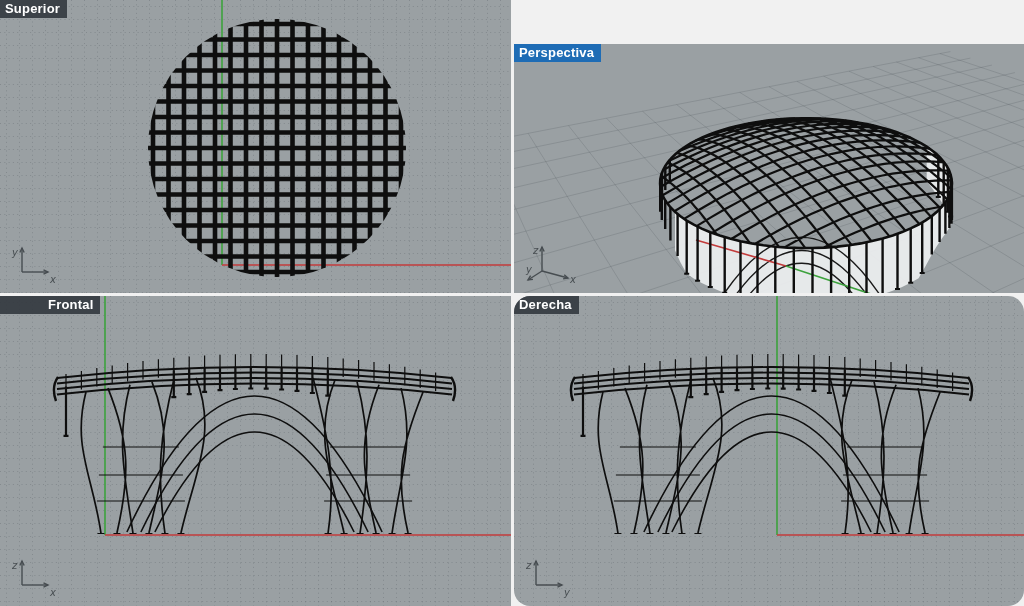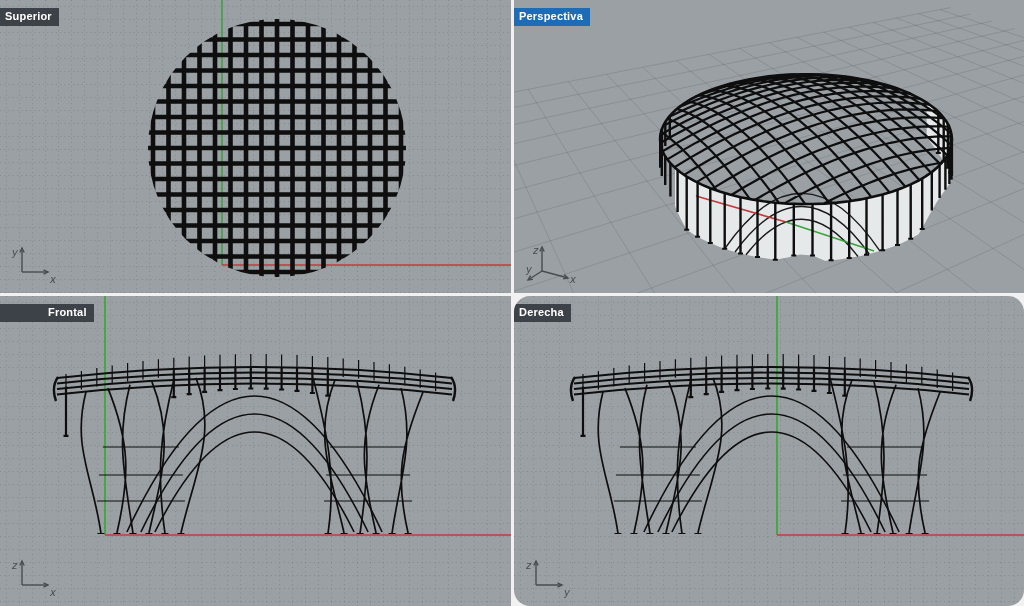--- a/index.html
+++ b/index.html
@@ -1,20 +1,20 @@
 <!DOCTYPE html>
 <html><head>
 <meta charset="utf-8">
 <style>
   *{margin:0;padding:0;box-sizing:border-box}
   html,body{width:1024px;height:606px;overflow:hidden;font-family:"Liberation Sans",sans-serif}
   .workspace{display:grid;width:1024px;height:606px;grid-template-columns:511px 510px;grid-template-rows:293px 310px;gap:3px}
   .viewport{position:relative;overflow:hidden}
   svg.canvas{position:absolute;left:0;top:0;display:block}
-  .vp-label{position:absolute;top:8px;left:0;padding:2px 7px 3px 5px;font-size:11px;font-weight:bold;line-height:13px;letter-spacing:.2px;cursor:pointer;user-select:none}
+  .vp-label{position:absolute;top:0;left:0;padding:2px 7px 3px 5px;font-size:13px;font-weight:bold;line-height:13px;letter-spacing:.2px;cursor:pointer;user-select:none}
   .axis-icon{position:absolute;left:10px;bottom:8px;pointer-events:none}
 </style>
 </head>
 <body>
 
 <div class="workspace" style="background: rgb(241, 241, 241);">
 
   <div class="viewport" id="vp-superior" style="background: rgb(154, 160, 163);">
     <svg class="canvas" width="511" height="293" viewBox="0 0 511 293">
         <path d="M6.5 0V293M19.5 0V293M32.5 0V293M45.5 0V293M58.5 0V293M71.5 0V293M84.5 0V293M97.5 0V293M110.5 0V293M123.5 0V293M136.5 0V293M149.5 0V293M162.5 0V293M175.5 0V293M188.5 0V293M201.5 0V293M214.5 0V293M227.5 0V293M240.5 0V293M253.5 0V293M266.5 0V293M279.5 0V293M292.5 0V293M305.5 0V293M318.5 0V293M331.5 0V293M344.5 0V293M357.5 0V293M370.5 0V293M383.5 0V293M396.5 0V293M409.5 0V293M422.5 0V293M435.5 0V293M448.5 0V293M461.5 0V293M474.5 0V293M487.5 0V293M500.5 0V293M0 6.5H511M0 19.5H511M0 32.5H511M0 45.5H511M0 58.5H511M0 71.5H511M0 84.5H511M0 97.5H511M0 110.5H511M0 123.5H511M0 136.5H511M0 149.5H511M0 162.5H511M0 175.5H511M0 188.5H511M0 201.5H511M0 214.5H511M0 227.5H511M0 240.5H511M0 253.5H511M0 266.5H511M0 279.5H511M0 292.5H511" stroke="rgba(45,52,58,0.20)" stroke-width="1" stroke-dasharray="1 3.3" fill="none"></path>
@@ -31,21 +31,21 @@
     <svg class="axis-icon" width="50" height="46">
         <line x1="12" y1="33" x2="12" y2="9" stroke="#474d51" stroke-width="1.4"></line>
         <path d="M14.174827670556152 13.502235511763384L12 9L9.825172329443848 13.502235511763384" stroke="#474d51" stroke-width="1.4" fill="none"></path>
         <text x="2" y="17" fill="#474d51" font-size="10" font-style="italic" font-family="&quot;DejaVu Sans&quot;,sans-serif">y</text>
         <line x1="12" y1="33" x2="38" y2="33" stroke="#474d51" stroke-width="1.4"></line>
         <path d="M33.49776448823661 35.17482767055615L38 33L33.49776448823661 30.82517232944385" stroke="#474d51" stroke-width="1.4" fill="none"></path>
         <text x="40" y="44" fill="#474d51" font-size="10" font-style="italic" font-family="&quot;DejaVu Sans&quot;,sans-serif">x</text>
       </svg>
   </div>
 
-  <div class="viewport" id="vp-perspectiva" style="background: rgb(154, 160, 163);">
+  <div class="viewport" id="vp-perspectiva" style="background: rgb(154, 160, 163); margin-top: 44px;">
     <svg class="canvas" width="510" height="293" viewBox="0 0 510 293">
         <path d="M-350.4 160.1L-360.7 178.4L-372.2 198.8L-385.0 221.6L-399.5 247.3L-415.9 276.5L-434.6 309.8L-456.3 348.4L-481.6 393.5L-511.6 446.9L-547.7 511.1L-592.0 589.9L-647.5 688.8L-719.3 816.5L-815.7 988.0M-287.3 147.8L-294.0 164.8L-301.4 183.7L-309.6 204.7L-318.9 228.3L-329.3 254.8L-341.2 285.1L-354.8 319.7L-370.6 359.9L-389.2 407.0L-411.2 463.1L-437.8 530.9L-470.7 614.4L-512.2 720.1L-566.4 857.9M-228.4 136.4L-232.0 152.3L-235.9 169.8L-240.3 189.2L-245.1 210.8L-250.6 235.1L-256.7 262.6L-263.8 294.0L-271.8 330.0L-281.2 371.9L-292.3 421.3L-305.5 480.2L-321.5 551.8L-341.5 640.6L-366.8 753.7M-173.5 125.8L-174.3 140.6L-175.2 156.8L-176.2 174.8L-177.3 194.8L-178.5 217.1L-179.9 242.3L-181.5 270.7L-183.3 303.2L-185.4 340.8L-187.8 384.5L-190.7 436.2L-194.1 498.2L-198.3 573.9L-203.5 668.5M-122.1 115.8L-120.5 129.6L-118.8 144.8L-116.9 161.5L-114.8 180.0L-112.4 200.6L-109.8 223.7L-106.9 249.6L-103.5 279.1L-99.7 312.9L-95.2 351.9L-90.0 397.7L-83.9 451.9L-76.5 517.2L-67.4 597.4M-73.8 106.4L-70.1 119.4L-66.1 133.6L-61.7 149.2L-56.9 166.4L-51.5 185.4L-45.5 206.6L-38.8 230.4L-31.2 257.2L-22.6 287.8L-12.7 322.9L-1.2 363.6L12.3 411.4L28.4 468.3L47.9 537.3M-28.5 97.7L-23.0 109.8L-17.0 123.1L-10.4 137.7L-3.2 153.7L4.8 171.3L13.6 190.9L23.5 212.8L34.6 237.3L47.1 265.1L61.4 296.8L77.9 333.3L97.1 375.8L119.6 425.8L146.6 485.7M14.2 89.4L21.3 100.9L29.1 113.3L37.5 127.0L46.8 141.9L56.9 158.3L68.2 176.4L80.7 196.6L94.7 219.2L110.4 244.5L128.3 273.3L148.7 306.2L172.2 344.2L199.7 388.5L232.3 441.0M54.5 81.6L63.0 92.4L72.3 104.1L82.3 116.9L93.4 130.9L105.4 146.2L118.7 163.0L133.5 181.7L149.9 202.5L168.2 225.7L188.9 252.0L212.4 281.8L239.4 316.0L270.6 355.5L307.2 401.9M92.5 74.2L102.3 84.4L112.9 95.5L124.4 107.5L136.9 120.6L150.6 134.9L165.7 150.6L182.3 167.9L200.7 187.1L221.2 208.5L244.2 232.5L270.2 259.7L299.8 290.6L333.8 326.1L373.3 367.4M128.5 67.2L139.4 76.9L151.2 87.3L163.9 98.6L177.7 110.9L192.8 124.3L209.4 139.0L227.5 155.1L247.6 172.9L269.9 192.7L294.7 214.8L322.7 239.6L354.3 267.7L390.5 299.7L432.1 336.7M162.6 60.6L174.5 69.8L187.3 79.6L201.1 90.3L216.1 101.9L232.4 114.4L250.1 128.2L269.6 143.2L291.1 159.8L314.8 178.1L341.2 198.4L370.7 221.2L403.9 246.8L441.6 275.9L484.7 309.2M195.0 54.3L207.7 63.0L221.4 72.4L236.2 82.5L252.1 93.4L269.4 105.2L288.3 118.0L308.9 132.1L331.5 147.5L356.4 164.5L383.9 183.4L414.7 204.3L449.1 227.8L487.9 254.4L532.1 284.5M225.7 48.4L239.2 56.6L253.7 65.5L269.3 75.0L286.1 85.3L304.3 96.5L324.0 108.6L345.6 121.7L369.1 136.1L395.0 152.0L423.5 169.4L455.2 188.8L490.5 210.4L530.1 234.7L574.9 262.1M255.0 42.7L269.2 50.6L284.3 59.0L300.6 68.0L318.2 77.8L337.1 88.3L357.6 99.6L379.9 112.0L404.3 125.5L430.9 140.3L460.2 156.5L492.6 174.5L528.5 194.5L568.7 216.7L613.9 241.8M282.9 37.3L297.7 44.8L313.4 52.8L330.3 61.4L348.5 70.6L368.1 80.5L389.3 91.3L412.2 102.9L437.2 115.6L464.4 129.4L494.3 144.5L527.2 161.2L563.6 179.7L604.1 200.2L649.4 223.2M309.5 32.1L324.8 39.3L341.1 46.9L358.5 55.1L377.2 63.8L397.4 73.2L419.1 83.3L442.6 94.3L468.0 106.2L495.8 119.2L526.1 133.4L559.4 148.9L596.1 166.1L636.7 185.1L682.0 206.2M334.9 27.2L350.6 34.0L367.4 41.3L385.3 49.1L404.5 57.4L425.1 66.3L447.2 75.9L471.1 86.2L497.0 97.5L525.2 109.6L555.8 122.9L589.3 137.4L626.2 153.4L666.9 171.0L712.0 190.6M359.2 22.5L375.3 29.0L392.5 36.0L410.8 43.3L430.3 51.3L451.3 59.7L473.9 68.8L498.1 78.6L524.3 89.2L552.8 100.7L583.6 113.1L617.3 126.7L654.2 141.6L694.8 158.0L739.7 176.1M382.4 18.0L398.9 24.2L416.4 30.9L435.0 37.9L454.9 45.4L476.2 53.5L499.1 62.1L523.6 71.4L550.1 81.4L578.7 92.2L609.7 103.9L643.5 116.7L680.4 130.6L720.8 145.9L765.4 162.7M404.6 13.7L421.4 19.7L439.2 26.0L458.2 32.7L478.4 39.9L499.9 47.6L523.0 55.8L547.8 64.6L574.4 74.0L603.2 84.2L634.3 95.3L668.1 107.3L704.8 120.3L745.0 134.6L789.2 150.3M425.9 9.6L443.0 15.3L461.0 21.4L480.3 27.8L500.7 34.6L522.5 41.9L545.8 49.7L570.7 58.1L597.5 67.1L626.3 76.7L657.4 87.2L691.1 98.4L727.7 110.7L767.6 124.1L811.3 138.7M-350.4 160.1L-295.8 149.5L-244.5 139.5L-196.1 130.1L-150.4 121.3L-107.2 112.9L-66.3 105.0L-27.5 97.5L9.3 90.3L44.3 83.5L77.6 77.1L109.4 70.9L139.7 65.1L168.7 59.4L196.3 54.1L222.8 48.9L248.2 44.0L272.6 39.3L295.9 34.8L318.4 30.4L339.9 26.2L360.7 22.2L380.7 18.4L399.9 14.6L418.5 11.0L436.4 7.6M-362.5 181.6L-304.2 169.6L-249.6 158.5L-198.3 148.0L-150.1 138.1L-104.6 128.8L-61.7 120.0L-21.0 111.7L17.4 103.9L53.9 96.4L88.5 89.3L121.5 82.6L152.8 76.2L182.7 70.1L211.3 64.2L238.5 58.6L264.6 53.3L289.6 48.2L313.5 43.3L336.4 38.6L358.4 34.1L379.6 29.8L399.9 25.7L419.4 21.7L438.3 17.8L456.4 14.1M-376.2 205.9L-313.7 192.4L-255.4 179.8L-200.8 168.0L-149.7 156.9L-101.7 146.5L-56.5 136.7L-13.9 127.5L26.4 118.8L64.4 110.6L100.5 102.8L134.7 95.3L167.2 88.3L198.1 81.6L227.5 75.3L255.6 69.2L282.4 63.4L308.0 57.9L332.4 52.6L355.9 47.5L378.3 42.6L399.9 38.0L420.5 33.5L440.4 29.2L459.5 25.1L477.9 21.1M-391.8 233.7L-324.5 218.3L-261.9 203.9L-203.7 190.5L-149.3 178.0L-98.4 166.3L-50.7 155.3L-5.9 145.0L36.3 135.3L76.1 126.2L113.7 117.6L149.2 109.4L182.9 101.6L214.9 94.3L245.3 87.3L274.2 80.7L301.7 74.4L327.9 68.3L353.0 62.6L376.9 57.1L399.8 51.8L421.8 46.8L442.8 41.9L462.9 37.3L482.3 32.9L500.9 28.6M-409.9 265.8L-336.9 247.9L-269.4 231.4L-206.9 216.1L-148.9 201.9L-94.8 188.6L-44.2 176.2L3.0 164.7L47.4 153.8L89.1 143.6L128.3 134.0L165.3 124.9L200.3 116.3L233.4 108.2L264.7 100.6L294.5 93.3L322.8 86.3L349.7 79.7L375.3 73.5L399.8 67.5L423.1 61.8L445.5 56.3L466.8 51.1L487.2 46.0L506.8 41.2L525.6 36.6M-430.9 303.2L-351.2 282.3L-278.0 263.1L-210.6 245.4L-148.3 229.1L-90.6 214.0L-36.9 199.9L13.1 186.8L59.8 174.5L103.6 163.0L144.6 152.3L183.2 142.2L219.5 132.6L253.8 123.6L286.2 115.1L316.9 107.1L345.9 99.5L373.5 92.2L399.8 85.4L424.7 78.8L448.5 72.6L471.2 66.6L492.8 60.9L513.5 55.5L533.4 50.3L552.3 45.3M-455.7 347.4L-368.0 322.6L-288.0 300.0L-214.9 279.4L-147.7 260.4L-85.8 243.0L-28.6 226.8L24.5 211.8L73.9 197.9L119.9 184.9L162.9 172.8L203.1 161.4L240.9 150.8L276.5 140.7L310.0 131.3L341.6 122.4L371.4 113.9L399.7 106.0L426.5 98.4L452.0 91.2L476.2 84.4L499.2 77.9L521.1 71.7L542.1 65.8L562.1 60.1L581.2 54.7M-485.4 400.3L-387.9 370.5L-299.9 343.6L-219.9 319.2L-147.0 296.9L-80.3 276.5L-19.0 257.8L37.6 240.5L89.9 224.6L138.4 209.7L183.5 196.0L225.6 183.1L265.0 171.1L301.8 159.8L336.4 149.3L369.0 139.3L399.7 129.9L428.6 121.1L456.0 112.7L481.9 104.8L506.5 97.3L529.8 90.2L552.0 83.4L573.1 77.0L593.3 70.8L612.5 64.9M-521.7 464.9L-412.0 428.4L-314.0 395.7L-225.9 366.4L-146.2 339.9L-73.8 315.8L-7.8 293.8L52.6 273.7L108.2 255.2L159.5 238.1L207.0 222.3L251.1 207.7L292.1 194.0L330.3 181.3L366.1 169.4L399.6 158.2L431.1 147.8L460.7 137.9L488.6 128.6L514.9 119.9L539.9 111.6L563.5 103.7L585.9 96.3L607.1 89.2L627.3 82.4L646.6 76.0M-567.0 545.5L-441.8 499.7L-331.3 459.3L-233.1 423.4L-145.2 391.3L-66.2 362.4L5.3 336.2L70.3 312.5L129.6 290.8L184.0 270.9L234.0 252.6L280.2 235.8L322.9 220.1L362.6 205.6L399.5 192.1L434.0 179.5L466.2 167.7L496.5 156.7L524.9 146.3L551.6 136.5L576.8 127.3L600.6 118.6L623.1 110.4L644.4 102.6L664.6 95.2L683.8 88.2M-625.1 648.9L-479.3 589.7L-352.7 538.4L-241.9 493.5L-144.0 453.8L-57.0 418.5L21.0 386.9L91.2 358.4L154.7 332.6L212.5 309.2L265.3 287.8L313.7 268.2L358.3 250.1L399.4 233.4L437.5 218.0L472.9 203.6L505.9 190.2L536.7 177.8L565.5 166.1L592.5 155.1L617.8 144.8L641.7 135.2L664.2 126.0L685.5 117.4L705.6 109.2L724.7 101.5M-702.4 786.4L-528.2 707.0L-380.2 639.7L-253.0 581.8L-142.5 531.5L-45.6 487.4L40.0 448.4L116.3 413.7L184.7 382.5L246.3 354.5L302.1 329.1L352.9 306.0L399.3 284.8L441.9 265.4L481.1 247.6L517.4 231.1L550.9 215.8L582.1 201.6L611.2 188.4L638.4 176.0L663.8 164.4L687.6 153.6L710.0 143.4L731.1 133.8L751.0 124.7L769.8 116.2M-810.1 978.1L-594.5 866.2L-416.6 773.9L-267.5 696.6L-140.6 630.7L-31.4 574.0L63.7 524.7L147.1 481.4L221.0 443.1L286.8 408.9L345.9 378.3L399.2 350.6L447.5 325.6L491.4 302.8L531.6 281.9L568.6 262.7L602.6 245.1L634.0 228.8L663.2 213.7L690.2 199.6L715.5 186.5L739.1 174.3L761.2 162.8L781.9 152.1L801.4 142.0L819.7 132.4" stroke="rgba(25,31,36,0.13)" stroke-width="1" fill="none"></path>
         <path d="M412.7 102.7L417.7 106.2L422.2 109.8L426.2 113.7L429.7 117.7L432.6 121.8L435.0 126.1L436.6 130.5L437.6 135.0L437.9 139.6L437.5 144.3L436.3 149.0L434.3 153.7L431.4 158.4L427.7 163.0L423.2 167.6L417.8 172.1L411.6 176.4L404.6 180.5L396.7 184.4L388.1 188.1L378.7 191.4L368.6 194.4L358.0 197.1L346.8 199.4L335.2 201.2L323.2 202.6L310.9 203.6L298.5 204.0L286.0 204.1L273.6 203.6L261.3 202.7L249.3 201.3L237.7 199.4L226.5 197.2L215.8 194.6L205.7 191.5L196.3 188.2L187.7 184.6L179.8 180.7L172.7 176.6L166.4 172.3L161.0 167.8L161.0 206.3L166.4 218.3L172.7 229.8L179.8 234.5L187.7 239.0L196.3 243.1L205.7 247.0L215.8 250.4L226.5 253.4L237.7 256.0L249.3 258.1L261.3 259.7L273.6 257.6L286.0 254.4L298.5 255.4L310.9 260.7L323.2 259.7L335.2 258.0L346.8 255.9L358.0 253.3L368.6 250.3L378.7 246.8L388.1 243.0L396.7 238.8L404.6 234.3L411.6 222.1L417.8 210.5L423.2 201.6L427.7 194.8L431.4 189.7L434.3 185.6L436.3 182.4L437.5 179.7L437.9 177.3L437.6 175.0L436.6 172.4L435.0 169.5L432.6 165.8L429.7 161.3L426.2 156.0L422.2 150.1L417.7 143.7L412.7 137.3Z" fill="#edeff0" fill-opacity="0.92" stroke="none"></path>
         <path d="M210.68328075948978 248.74375004623244 Q 288.36120636326376 136.74375004623244 366.03913196703775 251.07991228353717" stroke="#1a1a1a" stroke-width="1.4" fill="none"></path>
         <path d="M221.06243086749697 251.98572100526985 Q 288.15566237362395 159.98572100526985 355.2488938797509 254.01788302341336" stroke="#1a1a1a" stroke-width="1.4" fill="none"></path>
         <path d="M232.0118042500383 254.79292542046372 Q 287.9777842029862 182.79292542046372 343.9437641559341 256.4982889742418" stroke="#1a1a1a" stroke-width="1.4" fill="none"></path>
         <line x1="182" y1="196" x2="272" y2="222" stroke="#c23b3b" stroke-width="1.6"></line>
         <line x1="272" y1="222" x2="360" y2="251" stroke="#3da23d" stroke-width="1.6"></line>
         <path d="M146.9 132.0L149.3 133.6L151.7 135.2L154.2 137.1L156.7 139.0L159.2 141.1L161.8 143.3L164.4 145.6L167.1 148.1L169.8 150.8L172.6 153.6L175.4 156.5L178.2 159.6L181.1 162.9L184.1 166.3L187.1 169.9L190.1 173.7L193.2 177.6L196.4 181.8L199.6 186.1L202.9 190.6M181.0 97.0L186.4 95.0L191.8 93.0L197.1 91.2L202.4 89.5L207.6 87.8L212.8 86.3L217.9 84.9L223.0 83.5L228.1 82.3L233.1 81.1L238.1 80.0L243.0 79.1L247.9 78.2L252.8 77.4L257.6 76.7L262.4 76.1L267.1 75.5L271.8 75.1L276.5 74.7L281.1 74.4M153.7 118.5L156.9 119.9L160.3 121.6L163.7 123.5L167.2 125.7L170.8 128.0L174.5 130.7L178.2 133.5L182.0 136.7L185.9 140.1L190.0 143.8L194.1 147.8L198.3 152.1L202.6 156.8L207.0 161.7L211.5 167.0L216.1 172.7L220.9 178.7L225.7 185.1L230.7 191.9L235.9 199.1M164.5 107.5L172.5 104.0L180.4 100.7L188.2 97.7L195.9 94.8L203.5 92.1L211.0 89.7L218.4 87.4L225.7 85.3L232.9 83.5L240.1 81.8L247.1 80.3L254.1 78.9L261.0 77.8L267.8 76.8L274.6 76.1L281.2 75.4L287.8 75.0L294.3 74.7L300.8 74.6L307.1 74.6M162.9 108.9L166.8 110.1L170.8 111.5L174.9 113.3L179.1 115.4L183.5 117.8L187.9 120.5L192.5 123.6L197.1 127.0L201.9 130.9L206.9 135.1L211.9 139.7L217.2 144.7L222.5 150.2L228.0 156.2L233.7 162.7L239.6 169.6L245.6 177.1L251.9 185.1L258.3 193.7L264.9 203.0M154.8 117.0L164.7 112.2L174.5 107.7L184.1 103.6L193.5 99.8L202.8 96.3L212.0 93.0L221.0 90.1L229.9 87.5L238.6 85.1L247.3 83.0L255.8 81.2L264.2 79.7L272.5 78.4L280.6 77.4L288.7 76.6L296.6 76.0L304.4 75.7L312.1 75.6L319.8 75.8L327.3 76.2M173.3 101.4L177.7 102.3L182.2 103.5L186.9 105.0L191.6 107.0L196.5 109.3L201.6 112.0L206.8 115.2L212.1 118.7L217.6 122.8L223.3 127.3L229.2 132.3L235.2 137.8L241.4 143.8L247.9 150.5L254.5 157.7L261.4 165.6L268.5 174.1L275.8 183.4L283.4 193.4L291.3 204.1M149.1 125.9L160.5 120.0L171.7 114.5L182.7 109.5L193.6 104.8L204.2 100.6L214.7 96.7L224.9 93.2L235.0 90.1L245.0 87.4L254.8 85.0L264.4 82.9L273.8 81.2L283.1 79.8L292.3 78.7L301.3 78.0L310.2 77.5L318.9 77.3L327.5 77.5L336.0 77.9L344.3 78.6M184.4 95.3L189.2 95.9L194.1 96.9L199.2 98.2L204.4 100.0L209.8 102.2L215.4 104.8L221.1 108.0L227.0 111.6L233.1 115.7L239.3 120.3L245.8 125.6L252.5 131.4L259.5 137.8L266.6 144.9L274.0 152.7L281.7 161.2L289.7 170.4L297.9 180.5L306.5 191.4L315.4 203.3M146.4 134.6L159.1 127.7L171.4 121.3L183.6 115.5L195.5 110.1L207.2 105.3L218.7 100.9L230.0 96.9L241.0 93.4L251.9 90.3L262.5 87.6L273.0 85.4L283.3 83.5L293.4 82.0L303.3 80.9L313.1 80.1L322.6 79.8L332.1 79.7L341.3 80.0L350.4 80.6L359.4 81.6M196.1 90.2L201.2 90.6L206.5 91.4L211.9 92.6L217.5 94.2L223.2 96.3L229.2 98.8L235.3 101.9L241.7 105.4L248.2 109.6L255.0 114.3L261.9 119.6L269.2 125.6L276.7 132.2L284.4 139.5L292.4 147.6L300.8 156.5L309.4 166.2L318.4 176.8L327.7 188.4L337.5 200.9M146.3 143.0L159.9 135.3L173.2 128.2L186.3 121.7L199.1 115.8L211.6 110.4L223.9 105.5L235.9 101.1L247.7 97.3L259.2 93.9L270.6 91.0L281.7 88.5L292.6 86.5L303.3 85.0L313.8 83.8L324.1 83.1L334.2 82.7L344.2 82.8L353.9 83.2L363.5 84.0L373.0 85.1M208.2 86.0L213.6 86.2L219.1 86.8L224.8 87.9L230.7 89.4L236.8 91.3L243.0 93.8L249.5 96.8L256.1 100.3L263.0 104.4L270.2 109.1L277.5 114.4L285.2 120.4L293.1 127.1L301.3 134.5L309.8 142.7L318.6 151.8L327.7 161.7L337.3 172.5L347.2 184.3L357.5 197.2M148.6 151.3L163.0 142.9L177.0 135.2L190.7 128.2L204.1 121.8L217.3 115.9L230.1 110.7L242.7 106.0L255.0 101.8L267.1 98.2L279.0 95.1L290.5 92.5L301.9 90.4L313.0 88.8L324.0 87.6L334.7 86.8L345.2 86.5L355.5 86.6L365.6 87.1L375.5 88.0L385.3 89.2M220.8 82.5L226.4 82.6L232.1 83.1L238.0 84.0L244.1 85.4L250.4 87.3L256.8 89.7L263.5 92.6L270.4 96.0L277.6 100.0L285.0 104.7L292.6 109.9L300.5 115.9L308.7 122.5L317.2 129.9L326.0 138.1L335.2 147.1L344.7 157.0L354.5 167.8L364.8 179.6L375.5 192.4M153.3 159.4L168.1 150.6L182.6 142.4L196.8 135.0L210.7 128.2L224.2 122.0L237.5 116.5L250.4 111.5L263.1 107.2L275.5 103.4L287.7 100.1L299.6 97.4L311.2 95.1L322.6 93.4L333.8 92.1L344.8 91.3L355.5 91.0L366.1 91.1L376.4 91.6L386.5 92.5L396.5 93.8M233.9 79.6L239.5 79.7L245.4 80.1L251.5 81.0L257.7 82.3L264.1 84.2L270.7 86.4L277.5 89.3L284.6 92.6L291.9 96.5L299.4 101.0L307.2 106.2L315.3 111.9L323.6 118.4L332.2 125.6L341.2 133.6L350.5 142.4L360.1 152.1L370.2 162.6L380.6 174.2L391.4 186.7M160.4 167.3L175.5 158.1L190.2 149.7L204.6 142.0L218.7 135.0L232.4 128.7L245.9 122.9L259.0 117.8L271.9 113.3L284.4 109.3L296.7 105.9L308.8 103.1L320.6 100.7L332.1 98.9L343.4 97.6L354.5 96.7L365.3 96.3L376.0 96.3L386.4 96.8L396.6 97.7L406.6 99.0M247.5 77.3L253.2 77.4L259.1 77.9L265.2 78.8L271.5 80.1L278.0 81.8L284.6 84.0L291.5 86.8L298.6 90.0L305.9 93.8L313.5 98.1L321.3 103.1L329.4 108.6L337.7 114.9L346.4 121.8L355.3 129.4L364.6 137.8L374.2 147.1L384.2 157.1L394.6 168.1L405.3 180.1M170.1 174.9L185.2 165.7L199.9 157.2L214.2 149.4L228.3 142.3L242.0 135.9L255.4 130.0L268.5 124.8L281.4 120.2L293.9 116.2L306.2 112.7L318.2 109.8L329.9 107.3L341.4 105.4L352.7 104.0L363.8 103.0L374.6 102.5L385.2 102.4L395.6 102.8L405.8 103.6L415.8 104.7M261.7 75.6L267.5 75.8L273.4 76.3L279.4 77.2L285.7 78.5L292.1 80.3L298.7 82.5L305.5 85.1L312.5 88.2L319.8 91.8L327.2 95.9L334.9 100.6L342.9 105.9L351.1 111.8L359.5 118.3L368.3 125.5L377.4 133.3L386.8 142.0L396.5 151.4L406.6 161.6L417.0 172.7M182.6 182.1L197.3 173.1L211.7 164.7L225.8 157.1L239.6 150.0L253.0 143.6L266.2 137.9L279.1 132.7L291.6 128.1L304.0 124.0L316.0 120.5L327.8 117.5L339.4 114.9L350.7 112.9L361.7 111.4L372.6 110.3L383.2 109.6L393.6 109.4L403.9 109.6L413.9 110.2L423.7 111.2M276.8 74.6L282.5 74.9L288.3 75.5L294.2 76.5L300.3 77.8L306.5 79.5L313.0 81.7L319.6 84.2L326.4 87.2L333.4 90.6L340.6 94.4L348.1 98.8L355.7 103.7L363.6 109.1L371.7 115.1L380.1 121.7L388.8 128.9L397.7 136.7L407.0 145.2L416.6 154.5L426.5 164.4M198.1 188.9L212.3 180.3L226.1 172.3L239.6 164.9L252.8 158.2L265.7 152.0L278.3 146.4L290.7 141.3L302.8 136.8L314.7 132.8L326.3 129.3L337.6 126.3L348.8 123.7L359.7 121.6L370.4 119.9L380.9 118.7L391.1 117.8L401.2 117.4L411.1 117.4L420.8 117.7L430.3 118.5M293.0 74.2L298.4 74.7L304.0 75.5L309.7 76.5L315.5 77.9L321.4 79.6L327.6 81.7L333.8 84.1L340.3 86.9L346.9 90.1L353.7 93.6L360.7 97.6L367.9 102.0L375.2 106.9L382.8 112.2L390.6 118.0L398.7 124.4L407.0 131.3L415.5 138.7L424.3 146.7L433.3 155.4M217.3 195.0L230.4 187.0L243.3 179.7L255.9 172.9L268.2 166.6L280.3 160.8L292.1 155.6L303.6 150.8L315.0 146.5L326.1 142.6L337.0 139.2L347.7 136.2L358.2 133.7L368.5 131.5L378.5 129.7L388.4 128.3L398.1 127.3L407.7 126.6L417.0 126.3L426.2 126.4L435.2 126.7M310.8 74.8L315.8 75.5L320.9 76.4L326.2 77.5L331.6 79.0L337.1 80.7L342.7 82.6L348.4 84.9L354.3 87.4L360.3 90.3L366.5 93.4L372.8 96.9L379.3 100.8L385.9 104.9L392.7 109.5L399.6 114.4L406.8 119.7L414.1 125.5L421.6 131.6L429.4 138.2L437.3 145.3M240.9 200.0L252.6 193.1L264.0 186.7L275.3 180.8L286.3 175.2L297.1 170.1L307.7 165.4L318.1 161.1L328.3 157.1L338.4 153.6L348.2 150.4L357.9 147.5L367.4 145.0L376.7 142.8L385.9 141.0L394.9 139.4L403.8 138.2L412.5 137.3L421.1 136.7L429.5 136.4L437.8 136.3M330.9 76.6L335.3 77.5L339.8 78.5L344.4 79.8L349.1 81.2L353.8 82.8L358.7 84.6L363.6 86.6L368.6 88.8L373.7 91.2L379.0 93.9L384.3 96.7L389.7 99.8L395.3 103.2L400.9 106.8L406.7 110.6L412.6 114.7L418.6 119.1L424.8 123.7L431.0 128.7L437.5 133.9M270.5 203.4L280.1 198.0L289.5 192.9L298.8 188.1L308.0 183.7L317.0 179.5L325.9 175.6L334.6 172.0L343.2 168.7L351.6 165.6L360.0 162.8L368.2 160.2L376.2 157.9L384.2 155.8L392.0 154.0L399.7 152.4L407.3 151.1L414.8 149.9L422.2 149.0L429.5 148.3L436.7 147.8M356.0 80.8L359.3 81.8L362.6 82.8L366.0 84.0L369.5 85.2L373.0 86.6L376.5 88.0L380.1 89.6L383.7 91.3L387.4 93.0L391.1 94.9L394.9 96.9L398.8 99.0L402.6 101.2L406.6 103.5L410.6 105.9L414.7 108.5L418.8 111.2L423.0 114.0L427.2 117.0L431.5 120.1M309.9 203.6L316.4 200.3L322.9 197.0L329.3 194.0L335.7 191.1L342.0 188.3L348.2 185.7L354.3 183.2L360.3 180.9L366.3 178.6L372.3 176.6L378.1 174.6L383.9 172.8L389.6 171.1L395.3 169.5L400.9 168.1L406.5 166.8L412.0 165.6L417.4 164.5L422.8 163.5L428.1 162.6" stroke="#0e0e0e" stroke-width="2.2" fill="none"></path>
         <path d="M401.5 96.3L407.3 99.4L412.7 102.7L417.7 106.2L422.2 109.8L426.2 113.7L429.7 117.7L432.6 121.8L435.0 126.1L436.6 130.5L437.6 135.0L437.9 139.6L437.5 144.3L436.3 149.0L434.3 153.7L431.4 158.4L427.7 163.0L423.2 167.6L417.8 172.1L411.6 176.4L404.6 180.5L396.7 184.4L388.1 188.1L378.7 191.4L368.6 194.4L358.0 197.1L346.8 199.4L335.2 201.2L323.2 202.6L310.9 203.6L298.5 204.0L286.0 204.1L273.6 203.6L261.3 202.7L249.3 201.3L237.7 199.4L226.5 197.2L215.8 194.6L205.7 191.5L196.3 188.2L187.7 184.6L179.8 180.7L172.7 176.6L166.4 172.3L161.0 167.8L156.4 163.2L152.7 158.6L149.8 153.9L147.8 149.2L146.5 144.5L146.1 139.8L146.3 135.2L147.3 130.7L149.0 126.3L151.3 122.0L154.2 117.8L157.6 113.8L161.6 110.0L166.1 106.3L171.1 102.8L176.5 99.5L182.2 96.4L188.3 93.5L194.8 90.7L201.5 88.2L208.5 85.9L215.8 83.8L223.2 81.9L230.9 80.2L238.7 78.7L246.6 77.5L254.7 76.4L262.9 75.5L271.1 74.9L279.4 74.5L287.7 74.3L296.0 74.3L304.3 74.5L312.6 74.9L320.8 75.5L329.0 76.4L337.0 77.4L345.0 78.7L352.8 80.1L360.4 81.8L367.9 83.7L375.2 85.8L382.2 88.1L388.9 90.6L395.4 93.3L401.5 96.3" stroke="#0e0e0e" stroke-width="2.6" fill="none"></path>

